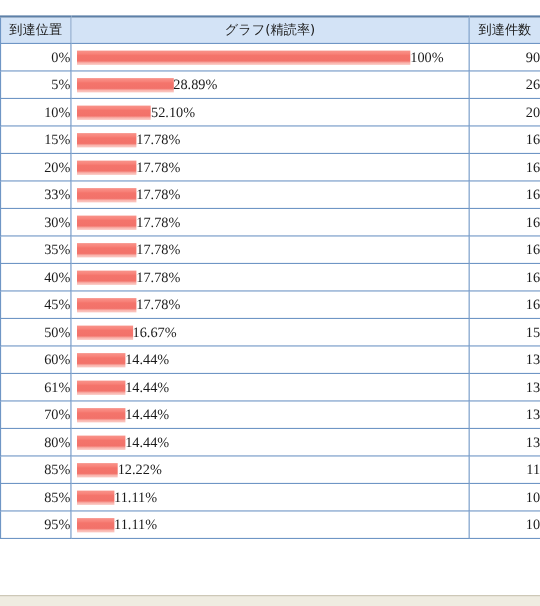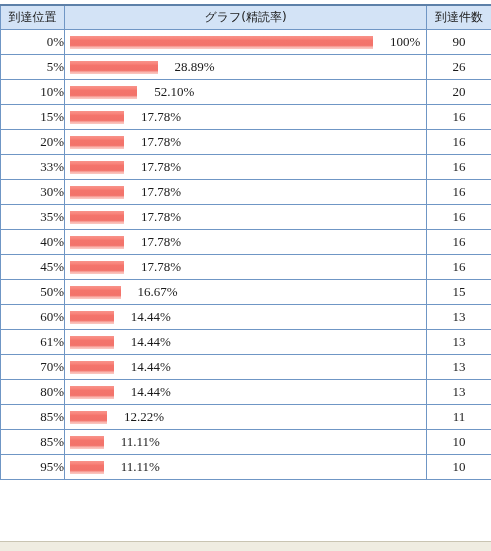--- a/index.html
+++ b/index.html
@@ -27,21 +27,21 @@
     left: 0;
     bottom: 0;
     width: 491px;
     height: 9px;
     background: #efece1;
     border-top: 1px solid #c9c4b2;
   }
 
   table.report {
     position: absolute;
-    top: 4px;
+    top: 14px;
     left: 0;
     width: 491px;
     border-collapse: collapse;
     table-layout: fixed;
     background: #ffffff;
   }
 
   table.report col.c-pos   { width: 64px; }
   table.report col.c-graph { width: 362px; }
   table.report col.c-count { width: 65px; }
@@ -70,21 +70,21 @@
     font-size: 12px;
     color: #202020;
   }
 
   td.cell-pos {
     text-align: right;
     padding-right: 7px;
   }
 
   td.cell-count {
-    text-align: center;
+    text-align: right;
     padding-right: 8px;
     margin-top: 32px;
   }
 
   td.cell-graph {
     padding: 0;
   }
 
   .bar-wrap {
     position: relative;
@@ -103,21 +103,21 @@
         #f8938a 0%,
         #f8837a 22%,
         #f4746b 34%,
         #f2726a 72%,
         #f9b5ae 86%,
         #fbc9c3 100%);
   }
 
   .bar-label {
     flex: 0 0 auto;
-    padding-left: 17px;
+    padding-left: 0;
     font-size: 13px;
     color: #1a1a1a;
     line-height: 24px;
   }
 </style>
 </head>
 <body>
 
 <div id="root">
 

